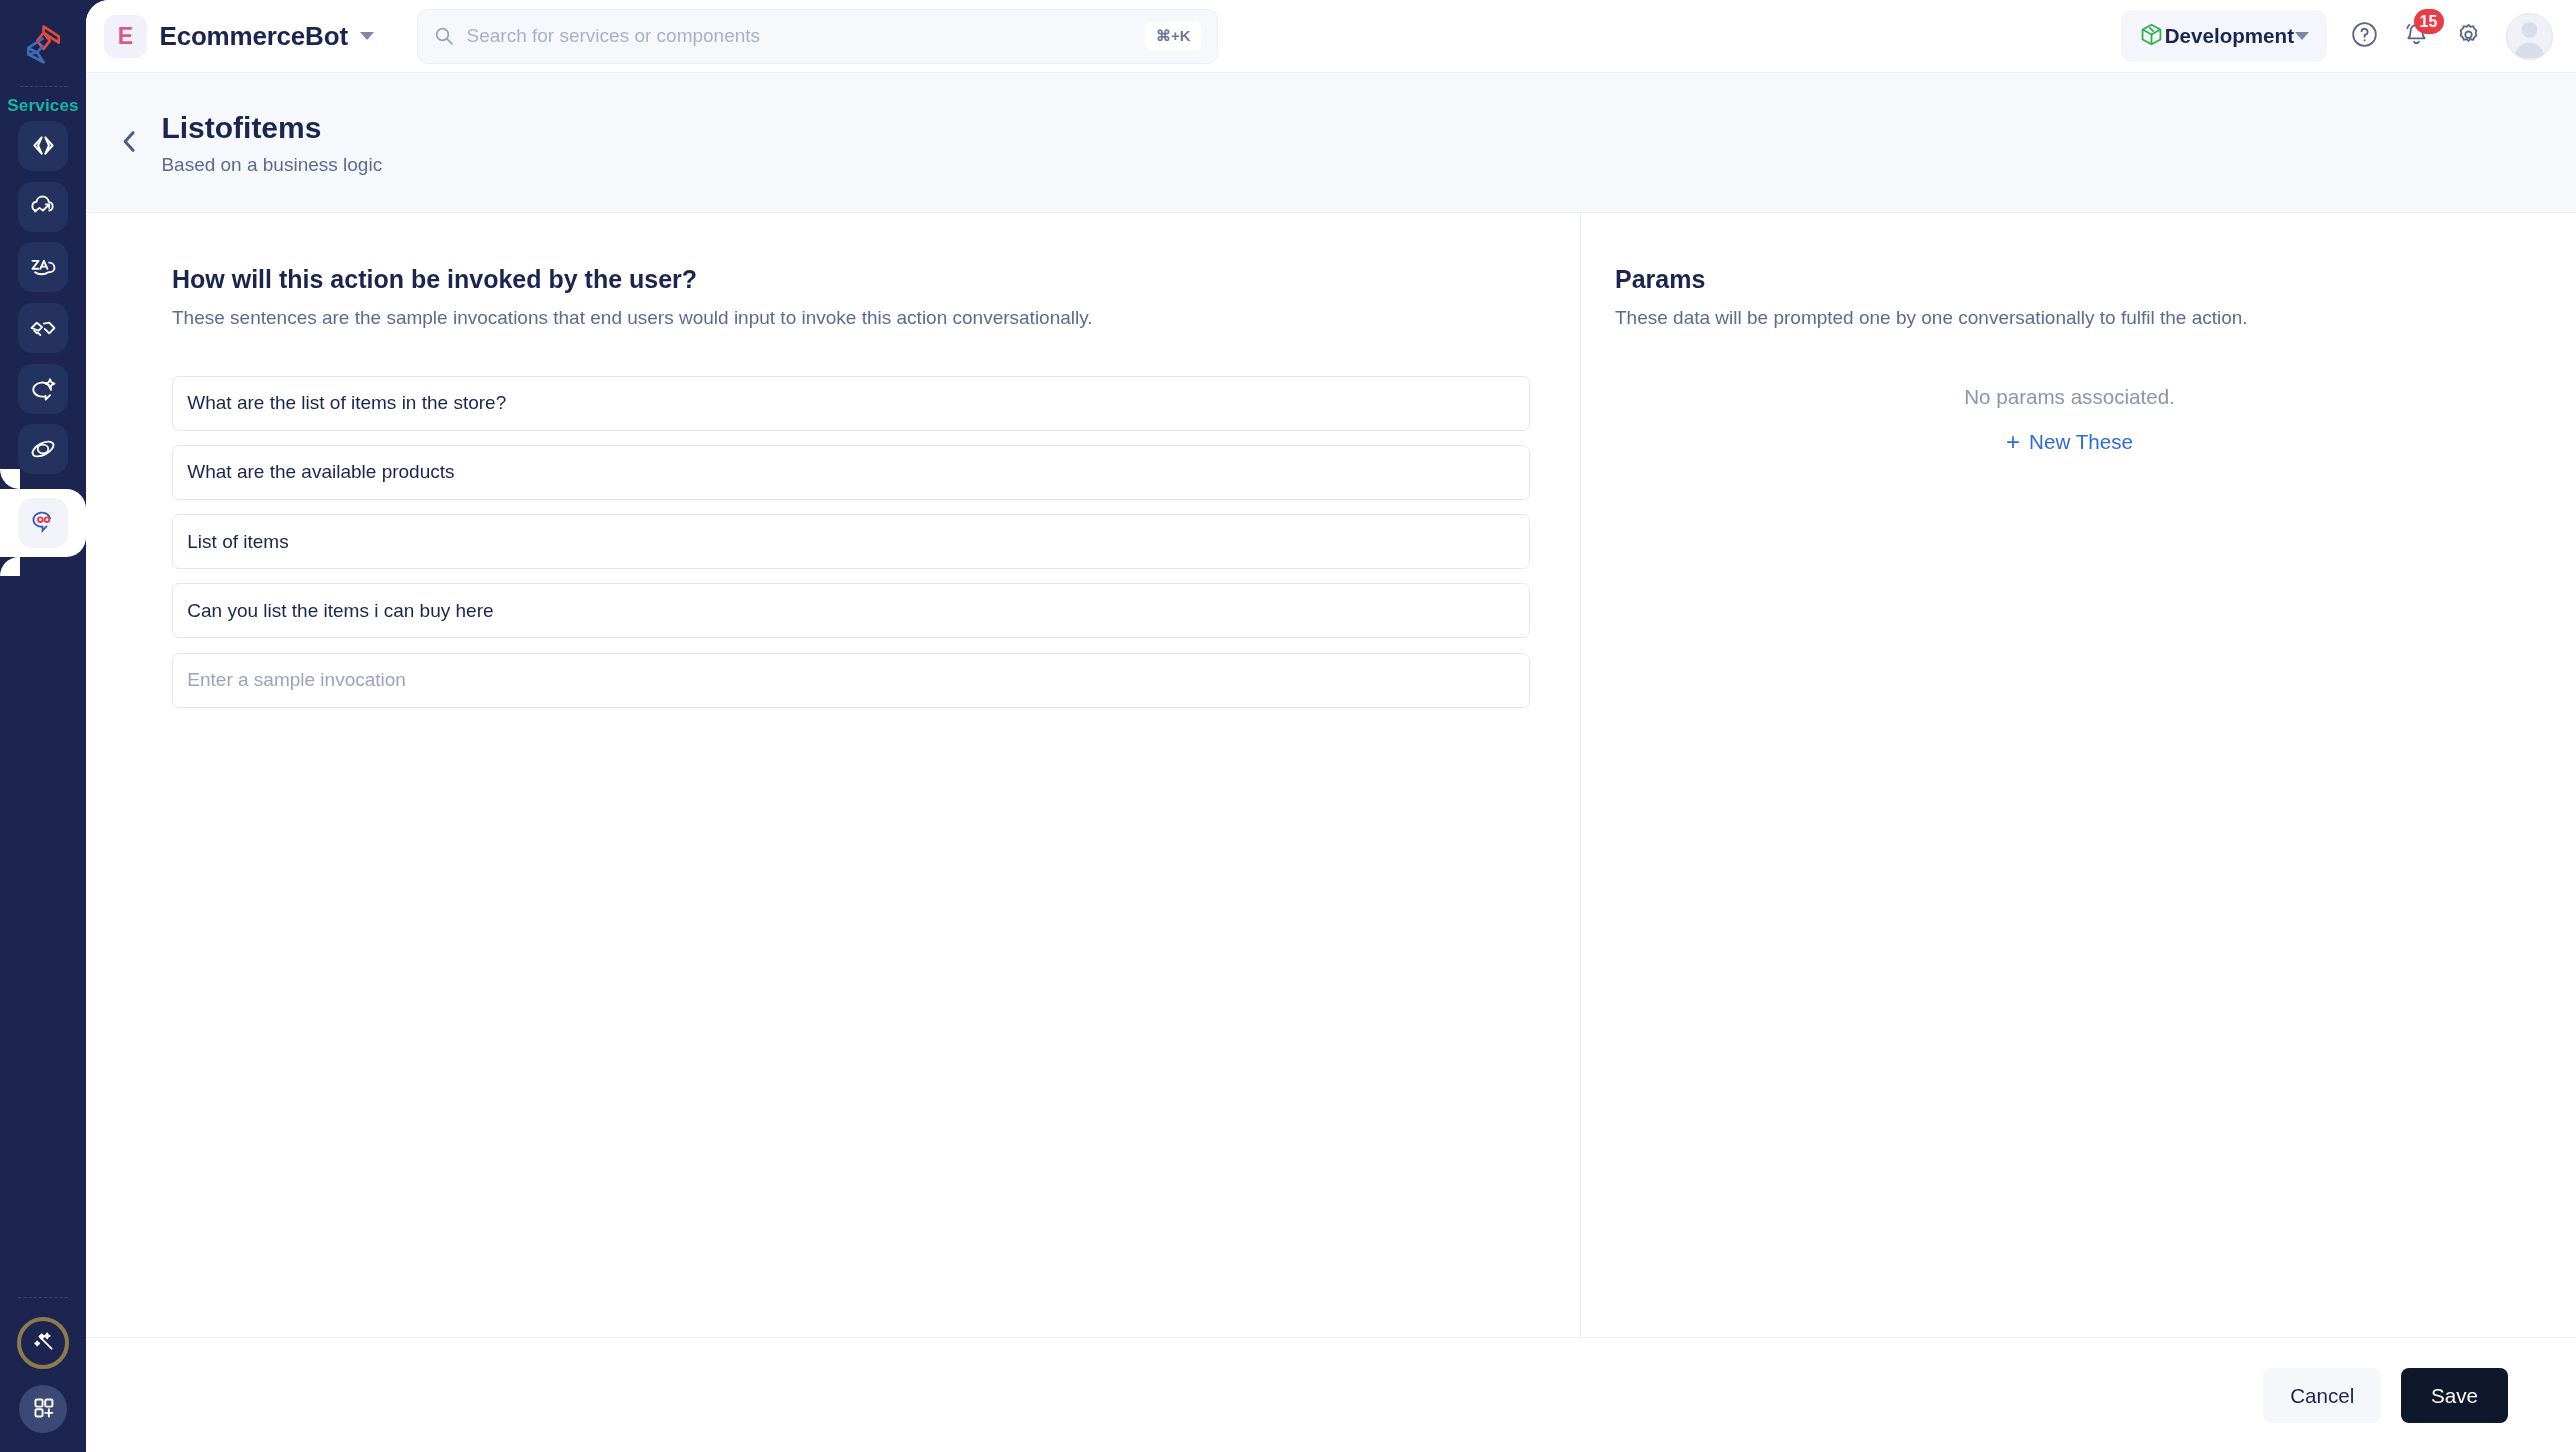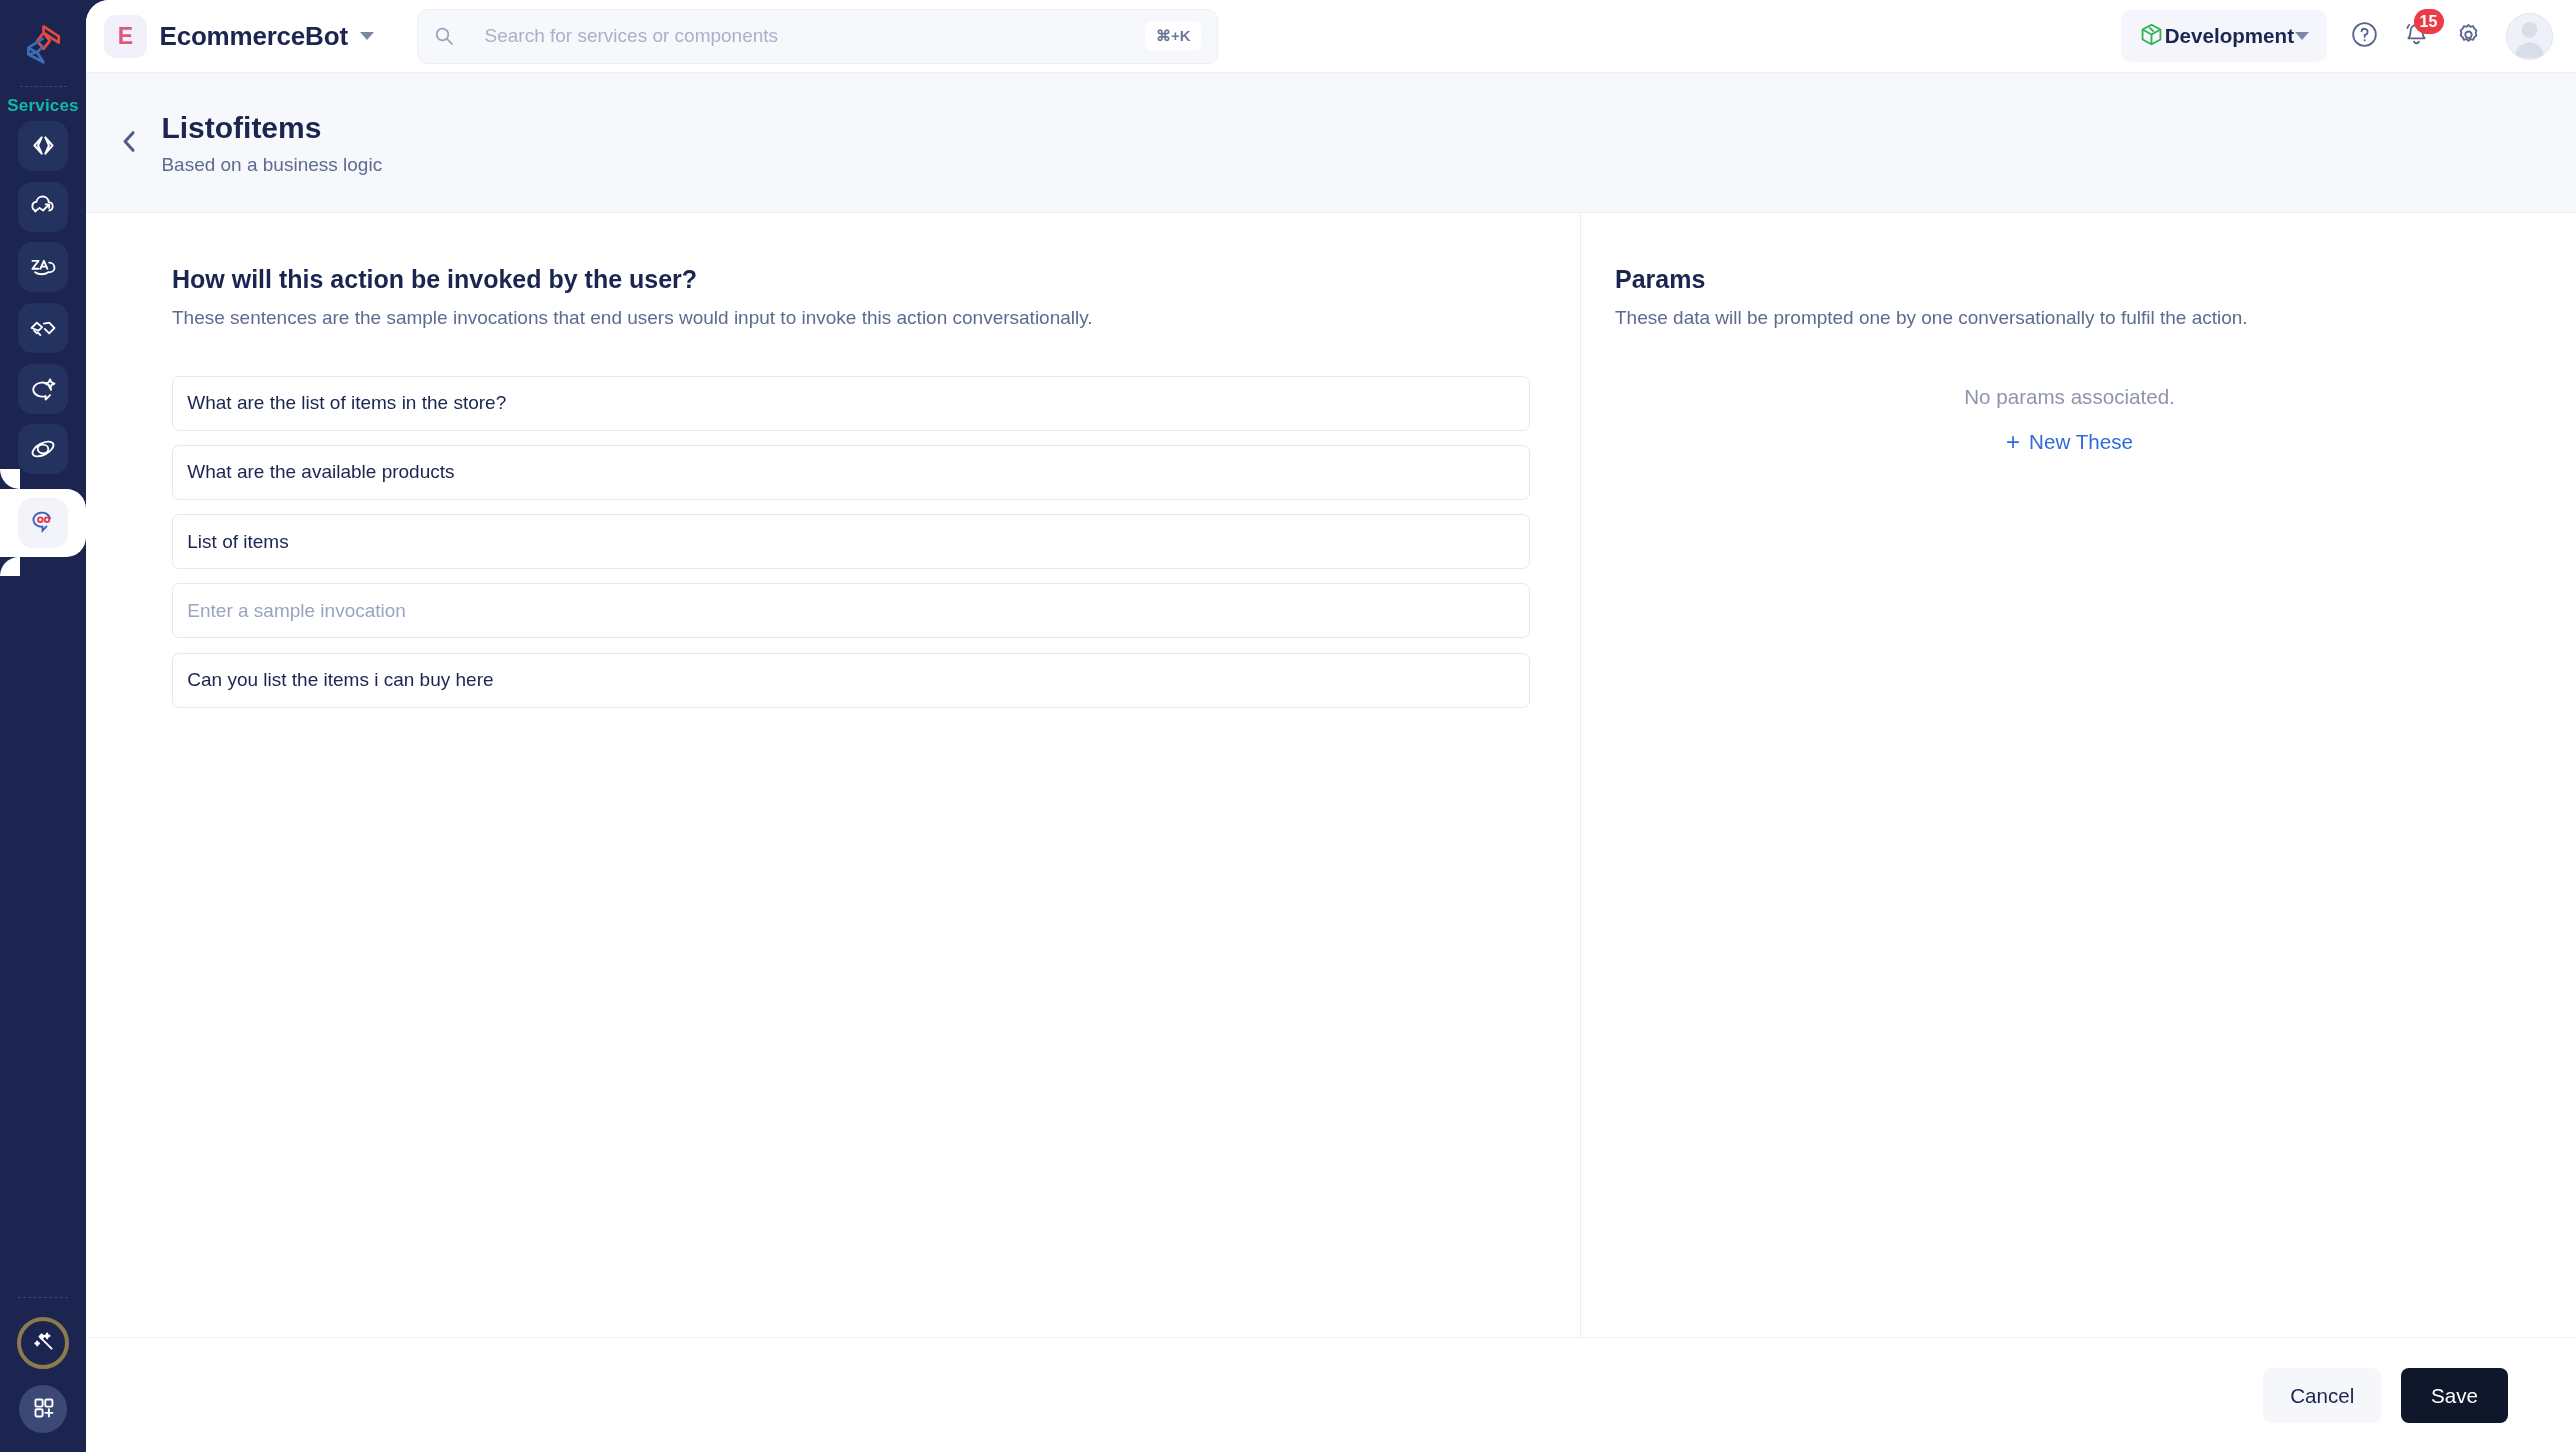--- a/index.html
+++ b/index.html
@@ -133,21 +133,21 @@
     width: 801px; height: 55px;
     background: #f7f8fc; border: 0.9px solid #eceff6;
     border-radius: 10.7px;
     display: flex; align-items: center; padding: 0 16px;
     cursor: text;
   }
   .search-icon { margin-right: 12.5px; display: flex; }
   .search-input {
     flex: 1; border: none; outline: none; background: transparent;
     font-family: "Liberation Sans", sans-serif;
-    font-size: 19px; color: #404040; margin-left: 18px;
+    font-size: 19px; color: #404040;
   }
   .search-input::placeholder { color: #a9b1c9; }
   .kbd {
     background: #ffffff; border-radius: 6.3px;
     padding: 5.4px 10.7px; font-size: 15px; color: #6d7799;
     font-weight: bold;
   }
 
   .topbar-right { margin-left: auto; display: flex; align-items: center; gap: 23px; }
   .env-chip {
@@ -466,22 +466,22 @@
     <div class="body-area">
 
       <div class="left-pane">
         <div class="sec-title">How will this action be invoked by the user?</div>
         <div class="sec-desc">These sentences are the sample invocations that end users would input to invoke this action conversationally.</div>
 
         <div class="inv-list">
           <input class="inv-input" type="text" value="What are the list of items in the store?" style="">
           <input class="inv-input" type="text" value="What are the available products" style="">
           <input class="inv-input" type="text" value="List of items" style="">
+          <input class="inv-input" type="text" value="Can you list the items i can buy here" style="">
           <input class="inv-input" type="text" placeholder="Enter a sample invocation" style="">
-          <input class="inv-input" type="text" value="Can you list the items i can buy here" style="">
         </div>
       </div>
 
       <div class="right-pane">
         <div class="sec-title">Params</div>
         <div class="sec-desc">These data will be prompted one by one conversationally to fulfil the action.</div>
 
         <div class="params-empty">
           <div class="params-empty-text">No params associated.</div>
           <div class="new-param">

